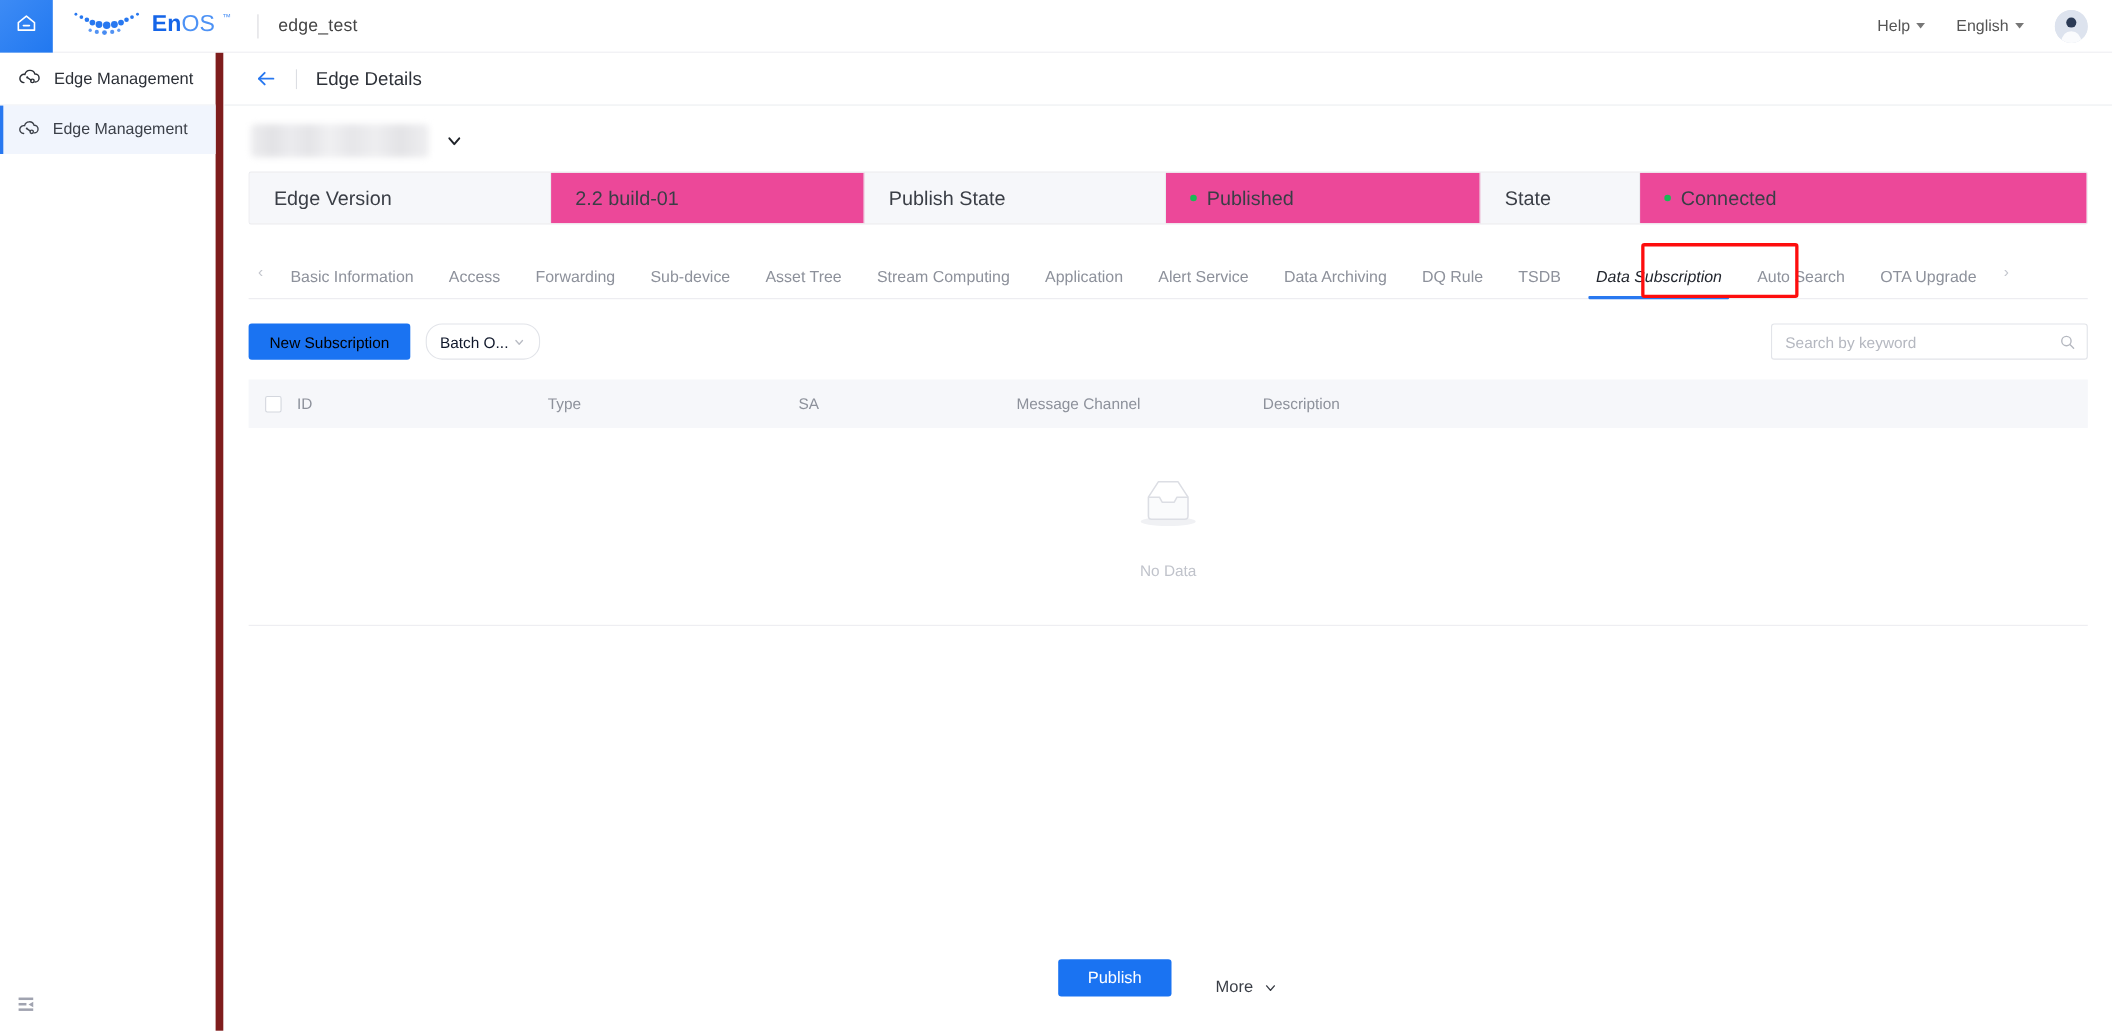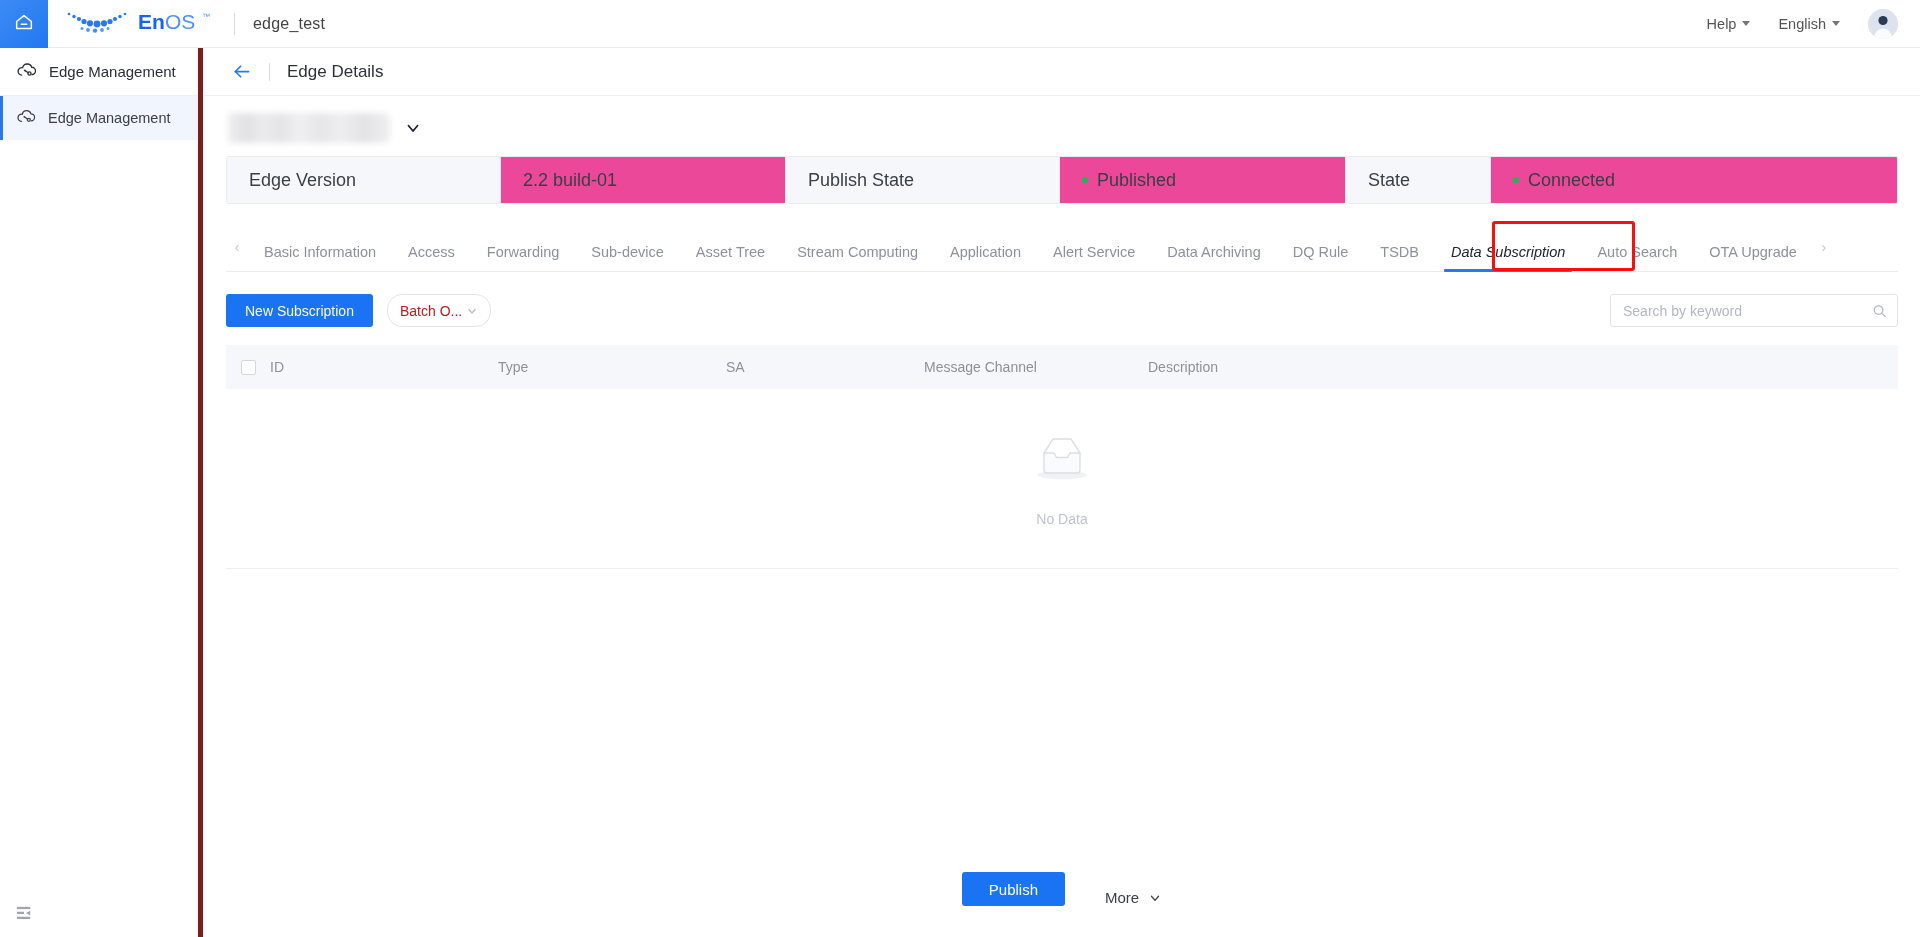--- a/index.html
+++ b/index.html
@@ -51,21 +51,21 @@
   }
   .avatar {
     width: 30px; height: 30px; border-radius: 50%;
     background: #dde3ee; overflow: hidden; position: relative;
     cursor: pointer; flex: 0 0 30px;
   }
 
   
   .sidebar {
     position: absolute; top: 48px; left: 0; width: 203px; height: 889px;
-    background: #ffffff; border-right: 5px solid #7f1d1d;
+    background: #ffffff; border-right: 7px solid #7f1d1d;
   }
   .side-head {
     height: 48px; display: flex; align-items: center; gap: 12px;
     padding-left: 16px; border-bottom: 1px solid #eef0f3;
     cursor: pointer;
   }
   .side-head .txt { font-size: 15px; color: #2b2f36; }
   .side-item {
     height: 44px; display: flex; align-items: center; gap: 12px;
     padding-left: 16px; position: relative; cursor: pointer;
@@ -164,27 +164,27 @@
     border-radius: 3px; pointer-events: none;
     left: 1266px; top: -11px; width: 143px; height: 50px;
   }
 
   
   .toolbar {
     display: flex; align-items: center;
     margin-top: 22px; gap: 14px;
   }
   .btn-primary {
-    background: #1a73f2; color: #fef9c3; font-size: 14px;
+    background: #1a73f2; color: #000000; font-size: 14px;
     border: none; border-radius: 3px;
     height: 33px; padding: 0 19px; cursor: pointer;
     font-family: "Liberation Sans", sans-serif;
   }
   .btn-ghost {
-    background: #fff; color: #b91c1c; font-size: 14px;
+    background: #fff; color: #0f172a; font-size: 14px;
     border: 1px solid #e2e4e9; border-radius: 15px;
     height: 33px; padding: 0 12px; cursor: pointer;
     display: flex; align-items: center; gap: 4px;
     font-family: "Liberation Sans", sans-serif;
   }
   .search-box {
     margin-left: auto; position: relative;
     width: 288px; height: 33px;
   }
   .search-box input {

